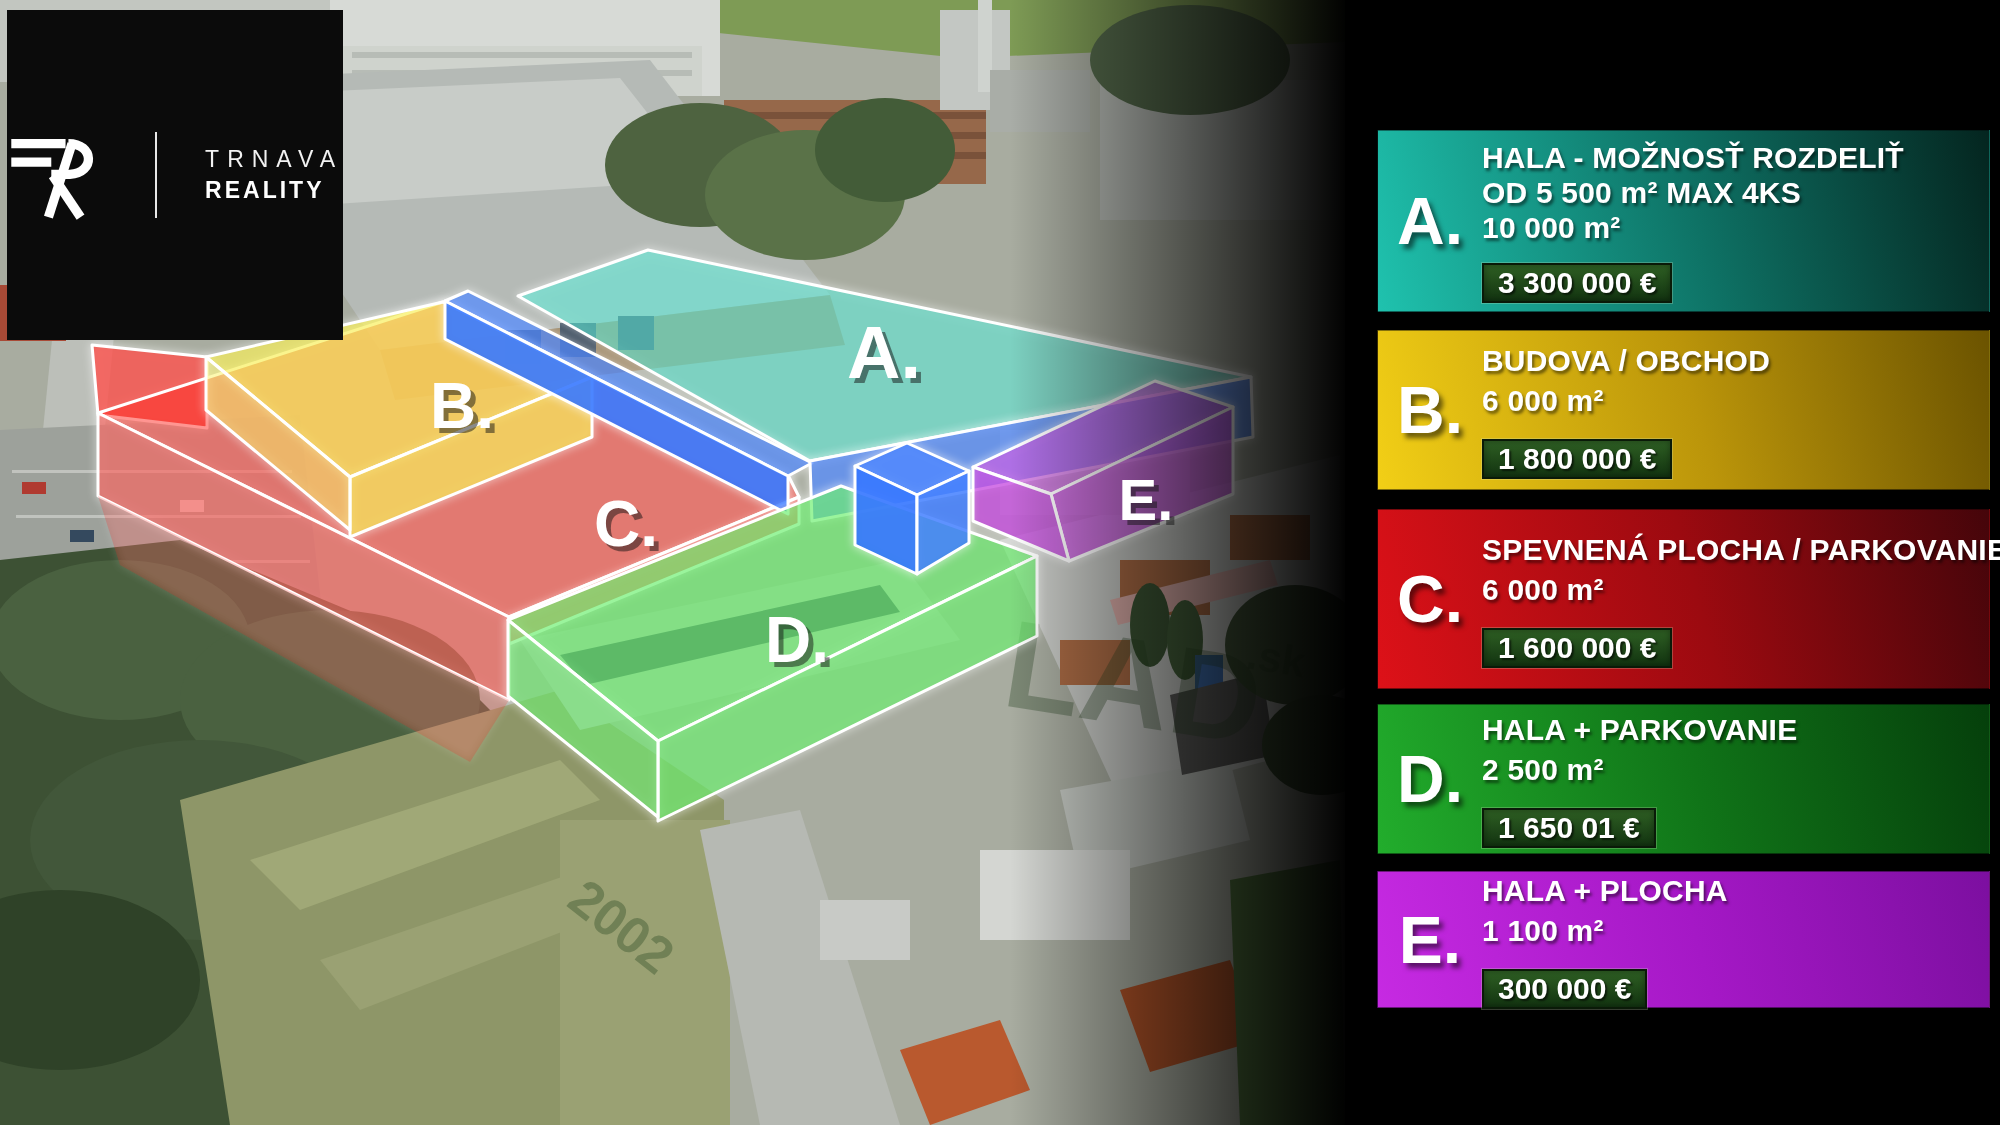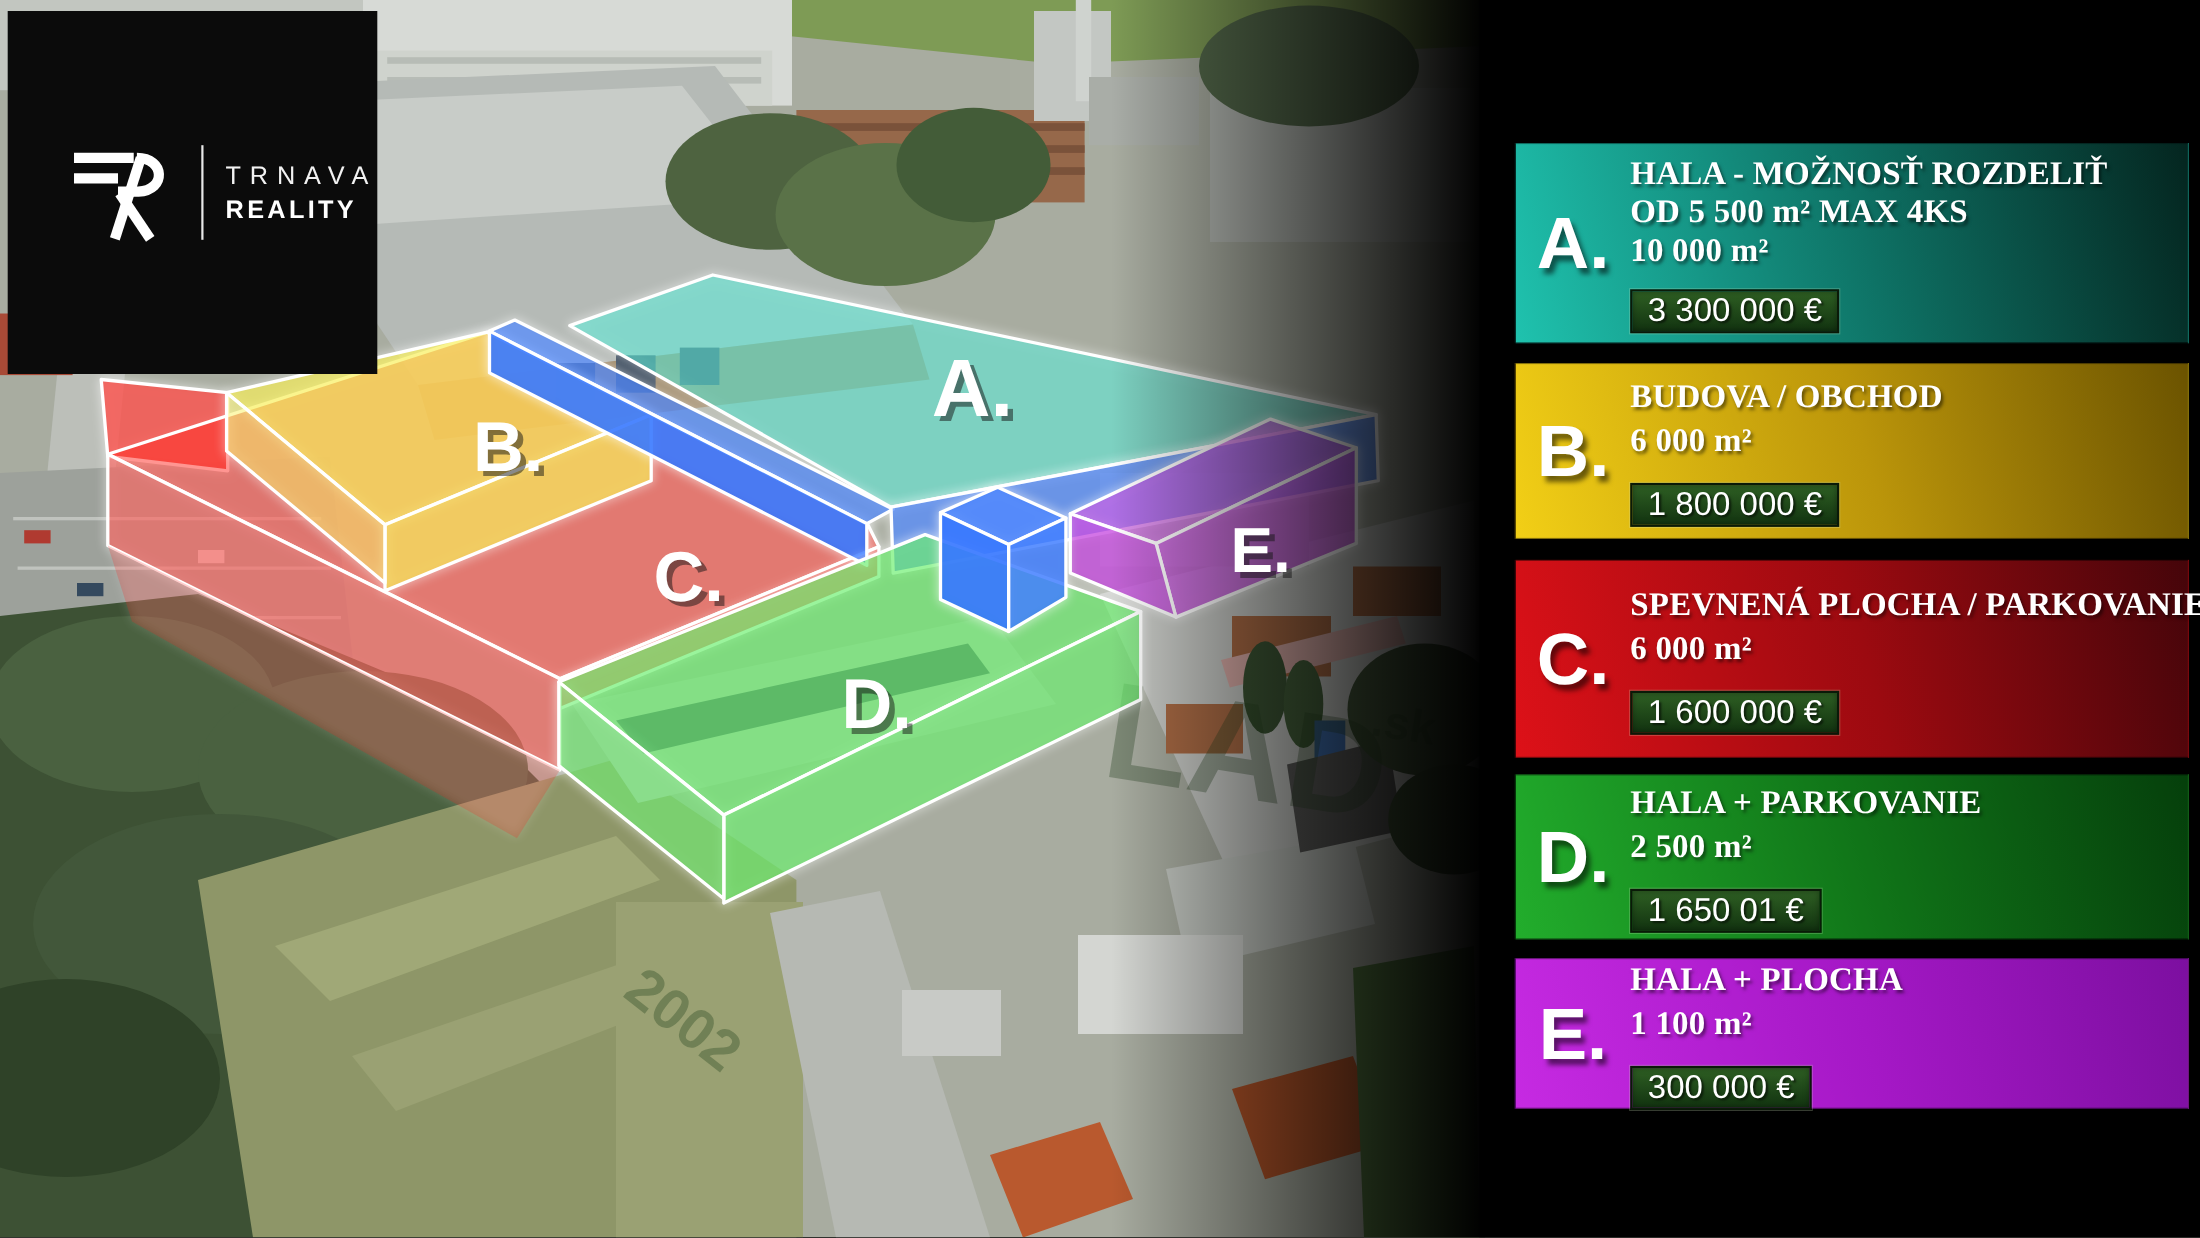--- a/index.html
+++ b/index.html
@@ -10,37 +10,37 @@
 
   
   .zone-g{filter:drop-shadow(0 0 5px rgba(255,255,255,.75));}
   .zone-g polygon{stroke:#fff;stroke-width:3;stroke-linejoin:round;fill:currentColor;}
   .zone-g polygon.noline{stroke:none;}
   .map-label{font-weight:bold;fill:#ffffff;}
   .map-label-sh{font-weight:bold;fill:rgba(20,20,20,.5);}
 
   
   .logo{position:absolute;left:7px;top:10px;width:336px;height:330px;background:#0b0b0b;
-        display:flex;align-items:center;justify-content:flex-end;gap:20px;}
+        display:flex;align-items:center;justify-content:space-between;gap:20px;}
   .logo-divider{width:2px;height:86px;background:#e8e8e8;}
   .logo-line1{font-size:23px;letter-spacing:8px;font-weight:400;color:#f2f2f2;}
   .logo-line2{font-size:23px;letter-spacing:3px;font-weight:700;color:#ffffff;margin-top:4px;}
 
   
   .card{position:absolute;left:1377px;width:613px;display:flex;align-items:center;
         border:1px solid rgba(0,0,0,.45);box-sizing:border-box;
         box-shadow:0 3px 8px rgba(0,0,0,.6);}
   .card .letter{width:104px;text-align:center;font-size:66px;font-weight:700;color:#fff;
         text-shadow:4px 5px 5px rgba(0,0,0,.55);flex:0 0 auto;}
   .card .info{display:flex;flex-direction:column;justify-content:center;}
   .card .line{font-size:30px;font-weight:700;color:#fff;line-height:40px;
-        text-shadow:2px 3px 3px rgba(0,0,0,.5);letter-spacing:.2px;white-space:nowrap;font-family:Liberation Serif, serif;}
+        text-shadow:2px 3px 3px rgba(0,0,0,.5);letter-spacing:.2px;white-space:nowrap;}
   .card-a .line{line-height:35px;}
   .price{display:inline-block;align-self:flex-start;margin-top:18px;padding:1px 14px;
-        font-size:30px;font-weight:400;color:#fff;text-shadow:2px 2px 2px rgba(0,0,0,.6);
+        font-size:30px;font-weight:700;color:#fff;text-shadow:2px 2px 2px rgba(0,0,0,.6);
         background:linear-gradient(180deg,var(--badge-top,#2e5f23),var(--badge-bot,#123310));
         border:2px solid var(--badge-border,#0a1a08);
         box-shadow:0 0 0 1px rgba(215,240,195,.25), inset 0 0 6px rgba(0,0,0,.35);}
 </style>
 </head>
 <body>
 
 <div class="stage" style="--badge-top: #2e5f23; --badge-bot: #123310; --badge-border: #0a1a08;">
 
   <svg class="scene" viewBox="0 0 2000 1125">

